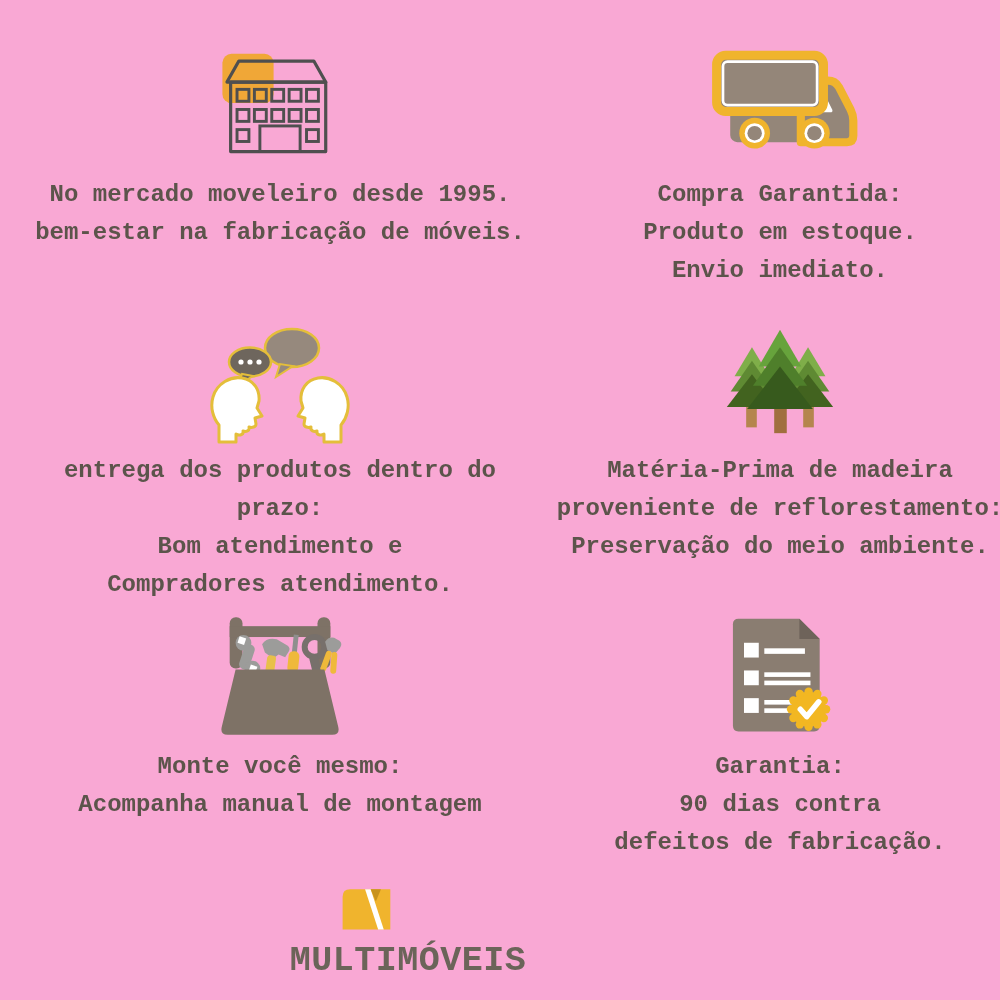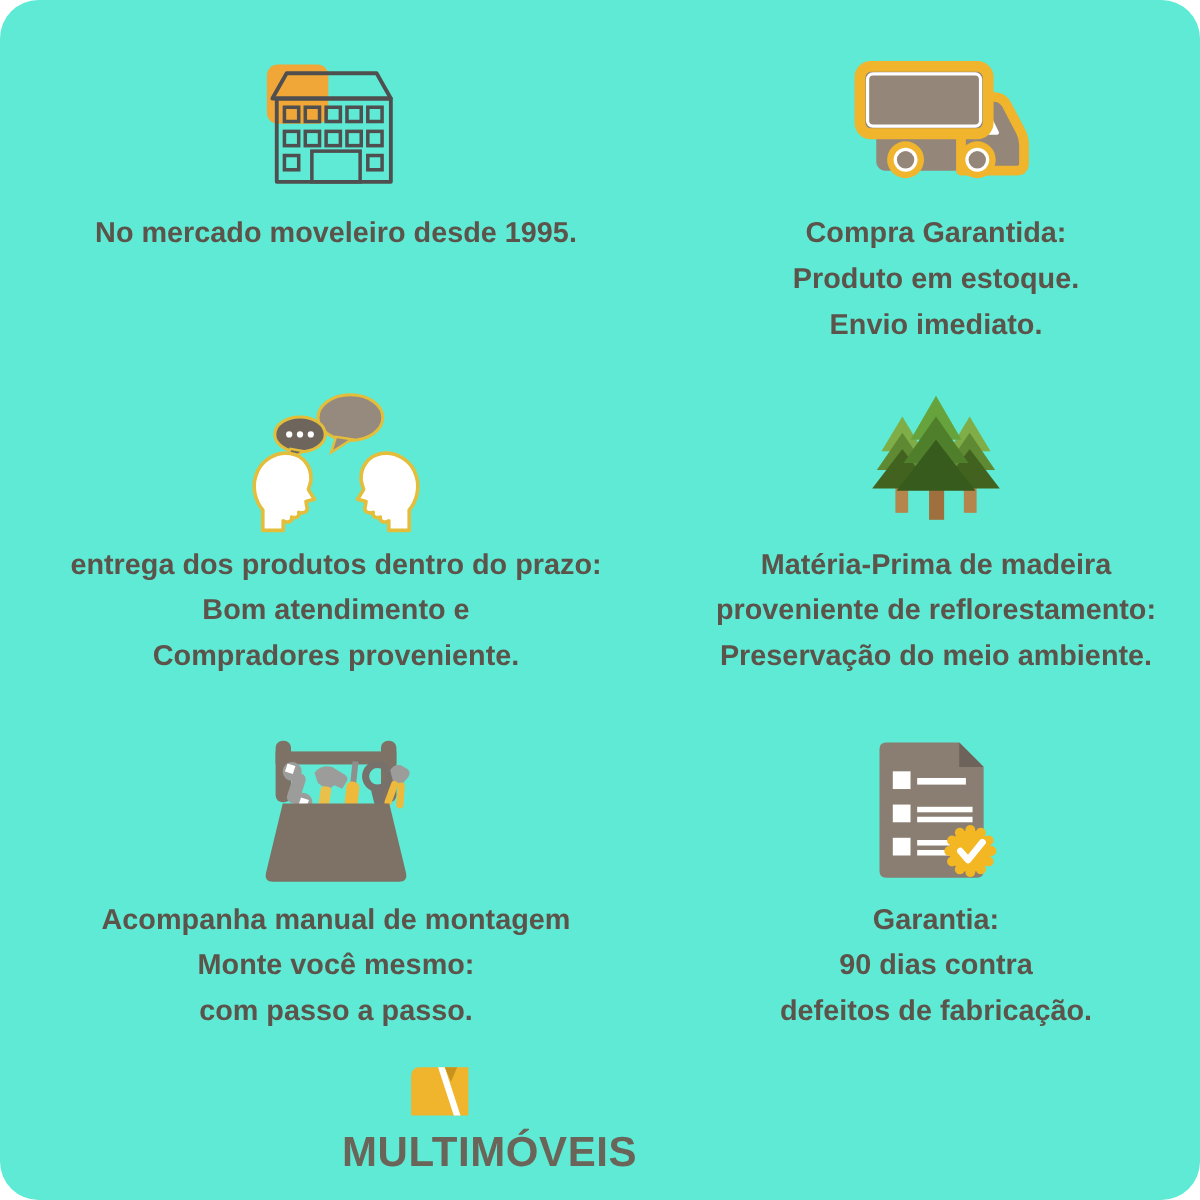--- a/index.html
+++ b/index.html
@@ -1,17 +1,17 @@
 <!DOCTYPE html>
 <html><head>
 <meta charset="utf-8">
 <style>
   html,body{margin:0;padding:0;background:#fff;}
-  .canvas{position:relative;width:1000px;height:1000px;background:#5eead4;overflow:hidden;
-          font-family:Liberation Sans, sans-serif;border-radius:32px;}
+  .canvas{position:relative;width:1000px;height:1000px;background:#f9a8d4;overflow:hidden;
+          font-family:Liberation Mono, monospace;}
   .cell{position:absolute;text-align:center;}
   .icon{height:128px;display:flex;align-items:flex-start;justify-content:center;}
   .row2 .icon,.row3 .icon{align-items:center;height:132px;}
   .lines{margin-top:6px;font-weight:bold;font-size:24px;line-height:38px;color:#5C544B;}
   .c1{left:20px;top:42px;width:520px;}
   .c2{left:550px;top:42px;width:460px;}
   .c3{left:20px;top:314px;width:520px;}
   .c4{left:550px;top:314px;width:460px;}
   .c5{left:20px;top:610px;width:520px;}
   .c6{left:550px;top:610px;width:460px;}
@@ -44,20 +44,21 @@
             <rect x="80" y="66" width="13" height="13"></rect>
           <rect x="99" y="66" width="13" height="13"></rect>
           <rect x="23" y="88" width="13" height="13"></rect>
             <rect x="99" y="88" width="13" height="13"></rect>
           <rect x="48" y="84" width="44" height="28"></rect>
         </g>
       </svg>
     </div>
     <div class="lines">
       <div>No mercado moveleiro desde 1995.</div>
+      <div>bem-estar na fabricação de móveis.</div>
     </div>
   </section>
 
   <section class="cell c2 row1">
     <div class="icon">
       <svg width="172" height="128" viewBox="0 0 190 140">
         <rect x="40" y="72" width="122" height="38" rx="8" fill="#948679"></rect>
         <path d="M118,42 h30 q8,0 12,7 l13,25 q3,6 3,12 v17 q0,7 -7,7 h-51 z" fill="#948679" stroke="#F0B42D" stroke-width="9" stroke-linejoin="round"></path>
         <path d="M128,57 h14 l9,18 h-23 z" fill="#ffffff" stroke="#ffffff" stroke-width="4" stroke-linejoin="round"></path>
         <rect x="25" y="14" width="118" height="62" rx="10" fill="#948679" stroke="#F0B42D" stroke-width="10"></rect>
@@ -95,21 +96,21 @@
         </g>
         <g fill="#ffffff" stroke="#E4BE3A" stroke-width="3" stroke-linejoin="round">
           <path transform="translate(30,62)" d="M9,66 L9,49 C3,42 0,31 3,21 C7,7 21,0 32,2 C44,4 50,14 49,25 L47,32 L52,40 L45,42 L46,48 C46,51 42,52 39,51 C40,55 36,56 33,55 C34,59 29,60 26,58 L26,66 Z"></path>
           <path transform="translate(170,62) scale(-1,1)" d="M9,66 L9,49 C3,42 0,31 3,21 C7,7 21,0 32,2 C44,4 50,14 49,25 L47,32 L52,40 L45,42 L46,48 C46,51 42,52 39,51 C40,55 36,56 33,55 C34,59 29,60 26,58 L26,66 Z"></path>
         </g>
       </svg>
     </div>
     <div class="lines">
       <div>entrega dos produtos dentro do prazo:</div>
       <div>Bom atendimento e</div>
-      <div>Compradores proveniente.</div>
+      <div>Compradores atendimento.</div>
     </div>
   </section>
 
   <section class="cell c4 row2">
     <div class="icon">
       <svg width="116" height="112" viewBox="0 0 120 112">
         <rect x="25" y="76" width="11" height="29" fill="#B5854E"></rect>
         <rect x="84" y="76" width="11" height="29" fill="#B5854E"></rect>
         <rect x="54" y="78" width="13" height="33" fill="#A06F3E"></rect>
         <polygon points="31,22 13,52 49,52" fill="#7FAE49"></polygon>
@@ -157,23 +158,22 @@
         </g>
         <g transform="translate(122,22) rotate(12)">
           <path d="M0,6 Q2,0 8,0 L14,2 Q18,4 16,9 L12,16 4,14 Z" fill="#9C9C9A"></path>
           <rect x="2" y="14" width="6" height="22" rx="3" fill="#EFB93B" transform="rotate(8 5 25)"></rect>
           <rect x="10" y="14" width="6" height="22" rx="3" fill="#EFB93B" transform="rotate(-8 13 25)"></rect>
         </g>
         <path d="M30,56 H120 L134,114 Q136,122 128,122 H22 Q14,122 16,114 Z" fill="#7E7266"></path>
       </svg>
     </div>
     <div class="lines">
+      <div>Monte você mesmo:</div>
       <div>Acompanha manual de montagem</div>
-      <div>Monte você mesmo:</div>
-      <div>com passo a passo.</div>
     </div>
   </section>
 
   <section class="cell c6 row3">
     <div class="icon">
       <svg width="120" height="130" viewBox="0 0 130 140">
         <path d="M20,8 H86 L108,30 V124 Q108,130 102,130 H20 Q14,130 14,124 V14 Q14,8 20,8 Z" fill="#8A7D71"></path>
         <polygon points="86,8 108,30 86,30" fill="#6E635A"></polygon>
         <g fill="#ffffff">
           <rect x="26" y="34" width="16" height="16"></rect>

